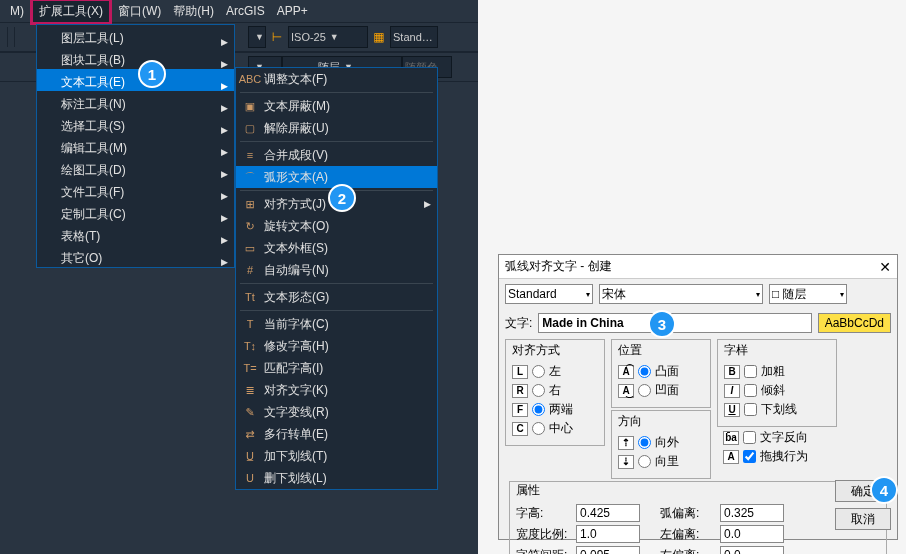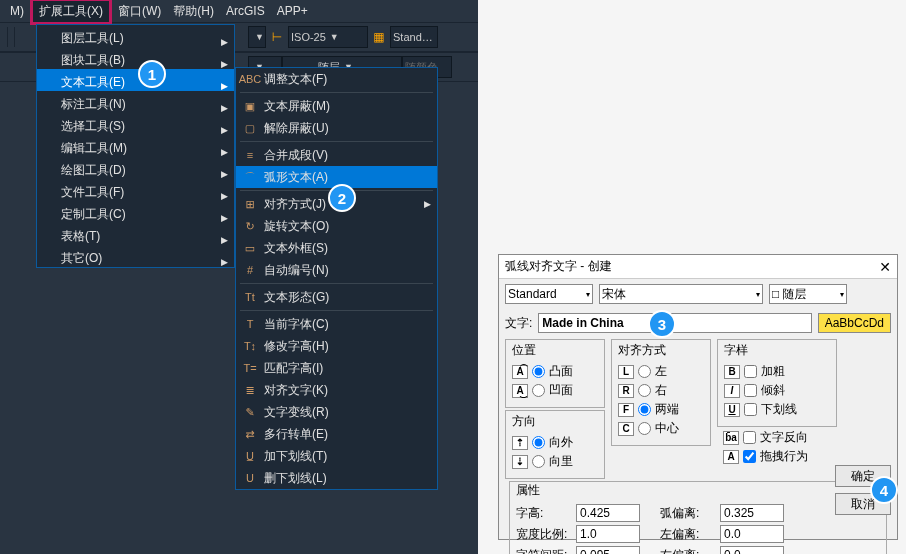--- a/index.html
+++ b/index.html
@@ -47,21 +47,21 @@
 .opt { display: flex; align-items: center; gap: 4px; font-size: 12px; margin: 2px 0; }
 .opt .glyph { display: inline-flex; width: 16px; height: 14px; border: 1px solid #888; align-items: center; justify-content: center; font-size: 10px; font-weight: bold; background: #fff; }
 .opt input[type=radio] { margin: 0; }
 .chk { display: flex; align-items: center; gap: 4px; font-size: 12px; margin: 2px 0; }
 .chk .glyph { display: inline-flex; width: 16px; height: 14px; border: 1px solid #888; align-items: center; justify-content: center; font-size: 10px; font-weight: bold; background: #fff; }
 .dlg-props { padding: 2px 10px; }
 .fset-props { border: 1px solid #aaa; padding: 2px 6px 6px; }
 .prop-row { display: flex; align-items: center; margin: 3px 0; }
 .prop-row label { font-size: 12px; }
 .prop-input { height: 18px; border: 1px solid #888; background: #fff; font-size: 12px; padding: 0 3px; }
-.btns { position: absolute; right: 6px; bottom: 24px; display: flex; flex-direction: column; gap: 6px; }
+.btns { position: absolute; right: 6px; bottom: 9px; display: flex; flex-direction: column; gap: 6px; }
 .btn { width: 56px; height: 22px; border: 1px solid #888; background: #e8e8e8; font-size: 12px; }
 </style>
 </head>
 <body>
 
 <div class="cad-area">
   <div class="menubar">
     <span>M)</span>
     <span class="active">扩展工具(X)</span>
     <span>窗口(W)</span>
@@ -251,20 +251,45 @@
       </div>
   </div>
   <div class="dlg-row2">
     <label>文字:</label>
     <input class="txt-input" value="Made in China" style="">
     <span class="sample">AaBbCcDd</span>
   </div>
   <div class="dlg-mid">
     <div style="width:100px">
       <div class="fset">
+        <div class="fset-title">对齐方式</div>
+        <div class="opt">
+            <span class="glyph">L</span>
+            <input type="radio" style="">
+            <span>左</span>
+          </div>
+        <div class="opt">
+            <span class="glyph">R</span>
+            <input type="radio" style="">
+            <span>右</span>
+          </div>
+        <div class="opt">
+            <span class="glyph">F</span>
+            <input type="radio" checked="" style="">
+            <span>两端</span>
+          </div>
+        <div class="opt">
+            <span class="glyph">C</span>
+            <input type="radio" style="">
+            <span>中心</span>
+          </div>
+      </div>
+    </div>
+    <div style="width:100px">
+      <div class="fset">
         <div class="fset-title">位置</div>
         <div class="opt">
             <span class="glyph">A͡</span>
             <input type="radio" checked="" style="">
             <span>凸面</span>
           </div>
         <div class="opt">
             <span class="glyph">A͜</span>
             <input type="radio" style="">
             <span>凹面</span>
@@ -274,45 +299,20 @@
         <div class="fset-title">方向</div>
         <div class="opt">
             <span class="glyph">⇡</span>
             <input type="radio" checked="" style="">
             <span>向外</span>
           </div>
         <div class="opt">
             <span class="glyph">⇣</span>
             <input type="radio" style="">
             <span>向里</span>
-          </div>
-      </div>
-    </div>
-    <div style="width:100px">
-      <div class="fset">
-        <div class="fset-title">对齐方式</div>
-        <div class="opt">
-            <span class="glyph">L</span>
-            <input type="radio" style="">
-            <span>左</span>
-          </div>
-        <div class="opt">
-            <span class="glyph">R</span>
-            <input type="radio" style="">
-            <span>右</span>
-          </div>
-        <div class="opt">
-            <span class="glyph">F</span>
-            <input type="radio" checked="" style="">
-            <span>两端</span>
-          </div>
-        <div class="opt">
-            <span class="glyph">C</span>
-            <input type="radio" style="">
-            <span>中心</span>
           </div>
       </div>
     </div>
     <div style="width:120px">
       <div class="fset">
         <div class="fset-title">字样</div>
         <div class="chk">
             <span class="glyph">B</span>
             <input type="checkbox" style="">
             <span>加粗</span>

